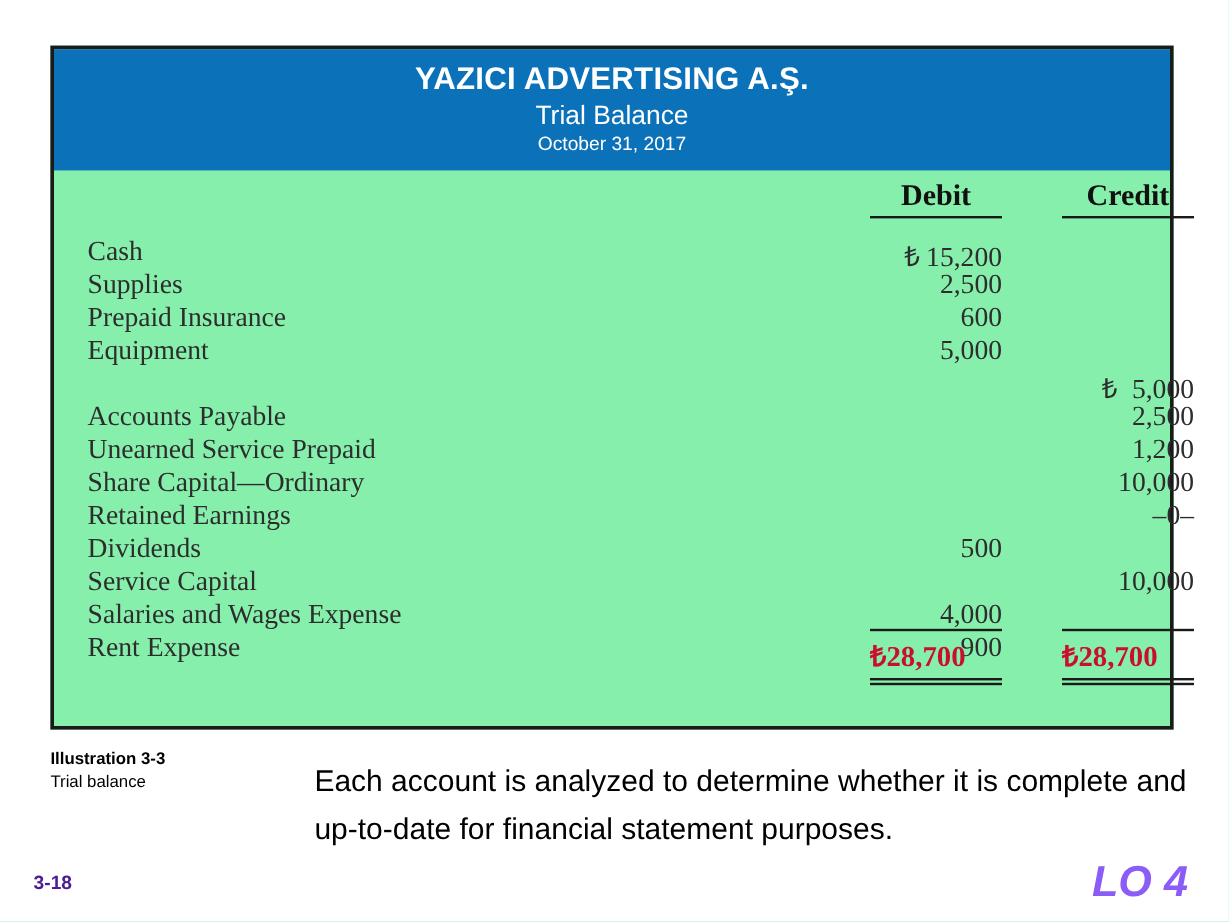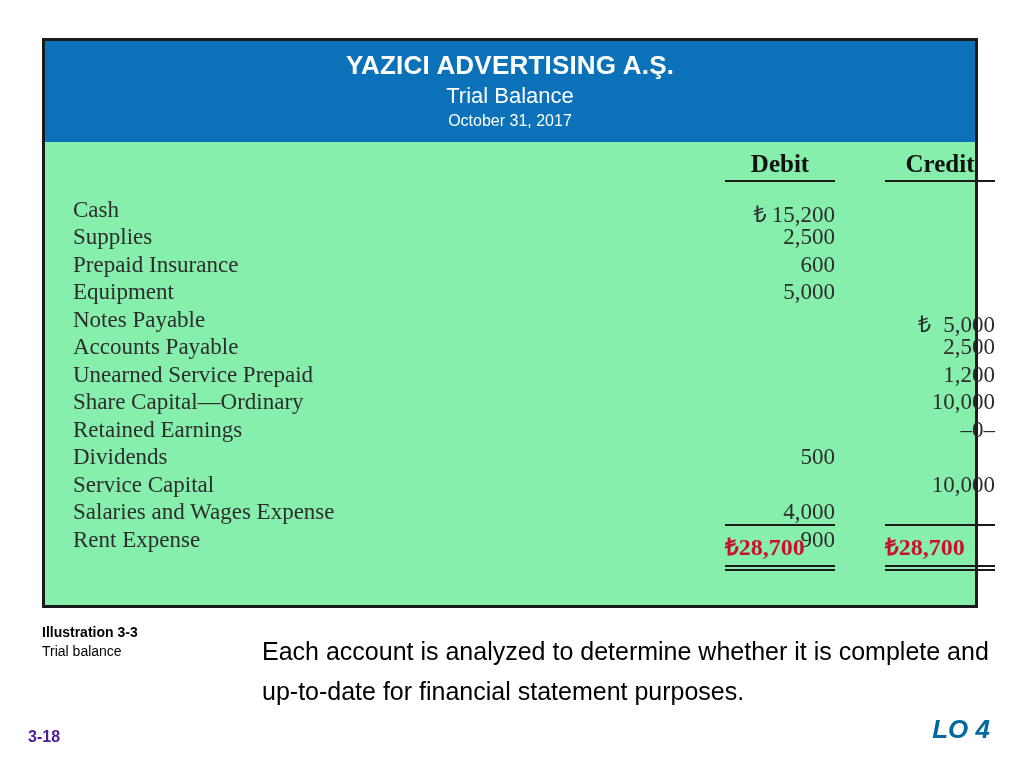--- a/index.html
+++ b/index.html
@@ -182,24 +182,24 @@
     font-family: "Liberation Sans", sans-serif;
     font-size: 16px;
     font-weight: bold;
     color: #4c1d95;
   }
   .lo-tag {
     position: absolute;
     right: 34px;
     top: 714px;
     font-family: "Liberation Sans", sans-serif;
-    font-size: 26px;
+    font-size: 36px;
     font-weight: bold;
     font-style: italic;
-    color: #0369a1;
+    color: #8b5cf6;
   }
 </style>
 </head>
 <body>
 
 <div class="tb-box">
 
   <div class="tb-header">
     <div class="tb-company">YAZICI ADVERTISING A.Ş.</div>
     <div class="tb-subtitle">Trial Balance</div>
@@ -224,21 +224,20 @@
         </div>
         <div class="row">
           <div class="acct">Prepaid Insurance</div>
           <div class="amt debit"><span>600</span></div>
         </div>
         <div class="row">
           <div class="acct">Equipment</div>
           <div class="amt debit"><span>5,000</span></div>
         </div>
         <div class="row">
-          <div class="acct">Notes Payable</div>
           <div class="amt credit"><span class="cur wide">₺</span><span>5,000</span></div>
         </div>
         <div class="row">
           <div class="acct">Accounts Payable</div>
           <div class="amt credit"><span>2,500</span></div>
         </div>
         <div class="row">
           <div class="acct">Unearned Service Prepaid</div>
           <div class="amt credit"><span>1,200</span></div>
         </div>

